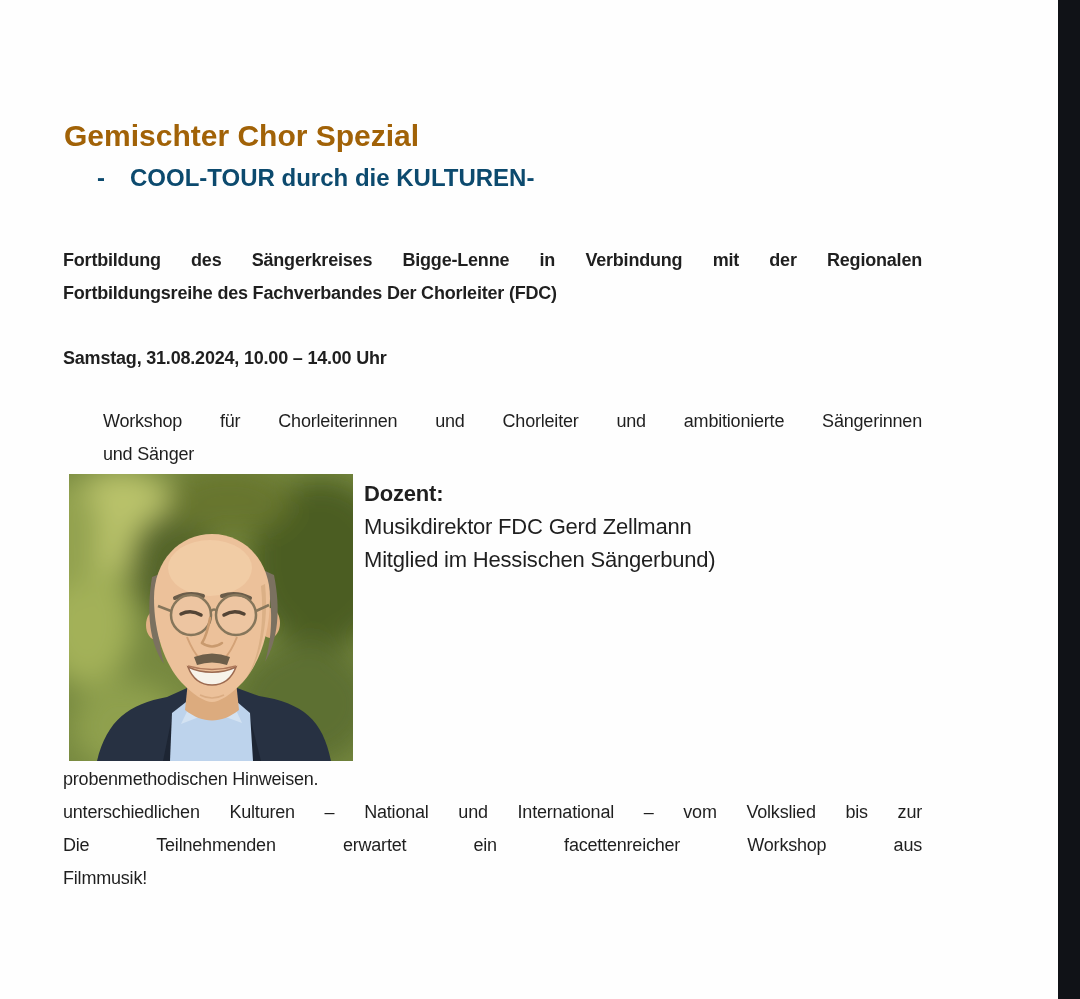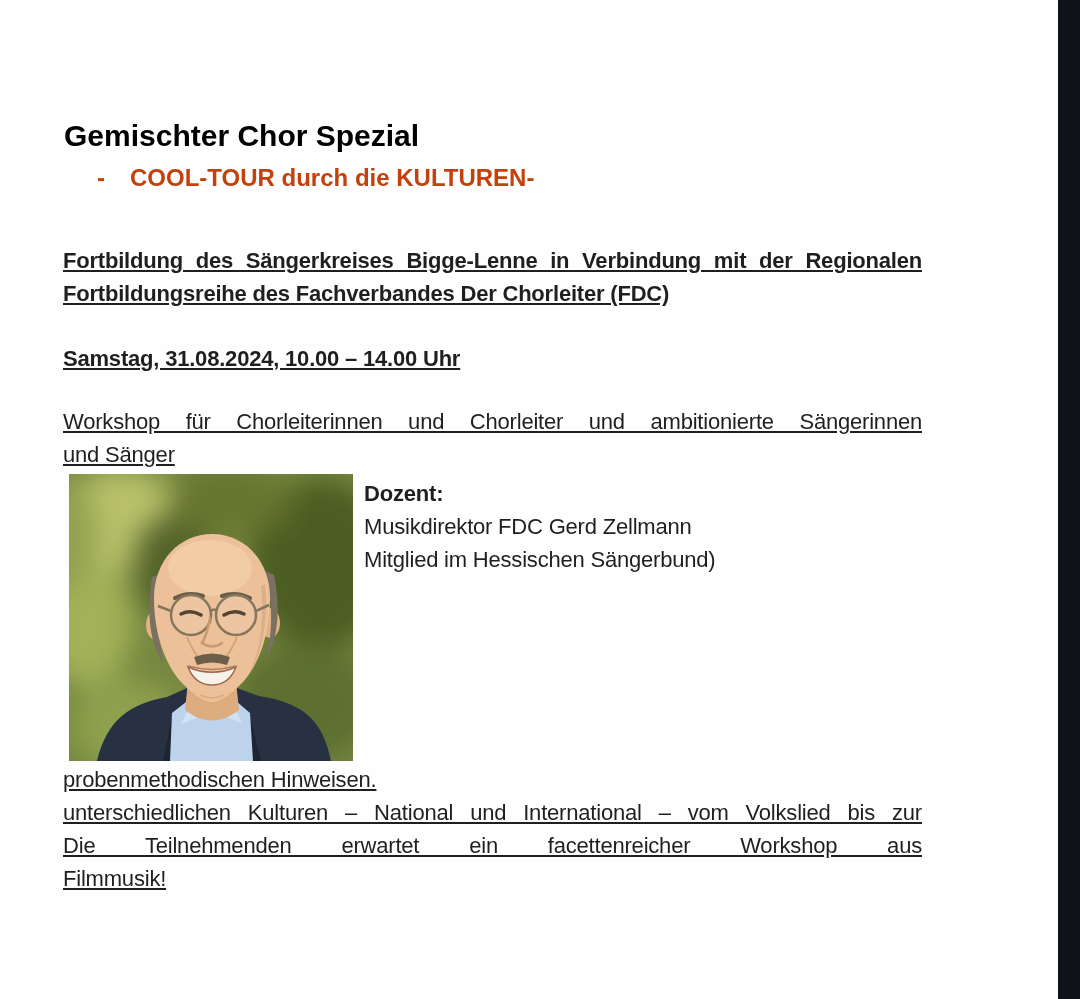--- a/index.html
+++ b/index.html
@@ -18,39 +18,39 @@
     width: 22px; height: 100%;
     background: #101217;
   }
   .content { padding: 0 158px 0 63px; }
 
   .title {
     margin: 116px 0 0 1px;
     font-size: 30px;
     line-height: 40px;
     font-weight: 700;
-    color: #000000;
+    color: #a16207;
     letter-spacing: 0;
   }
   .subtitle {
     margin-top: 6px;
     padding-left: 34px;
     font-size: 24px;
     line-height: 32px;
     font-weight: 700;
-    color: #c2410c;
+    color: #0c4a6e;
   }
   .subtitle .dash { display: inline-block; width: 33px; font-weight: 700; }
 
-  .para { font-size: 22px; line-height: 33px; letter-spacing: -0.2px; text-decoration: underline; }
+  .para { font-size: 18px; line-height: 33px; letter-spacing: -0.2px; }
   .bold { font-weight: 700; }
 
   .p-intro    { margin-top: 50px; }
   .p-dates    { margin-top: 32px; }
-  .p-audience { margin-top: 30px; }
+  .p-audience { margin-top: 30px; margin-left: 40px; }
 
   .just-lines .line { text-align: justify; text-align-last: justify; }
   .just-lines .line:last-child { text-align: left; text-align-last: left; }
 
   .photo-row { display: flex; margin-top: 3px; }
   .photo {
     flex: none;
     width: 286px; height: 287px;
     margin-left: 5px;
     overflow: hidden;

